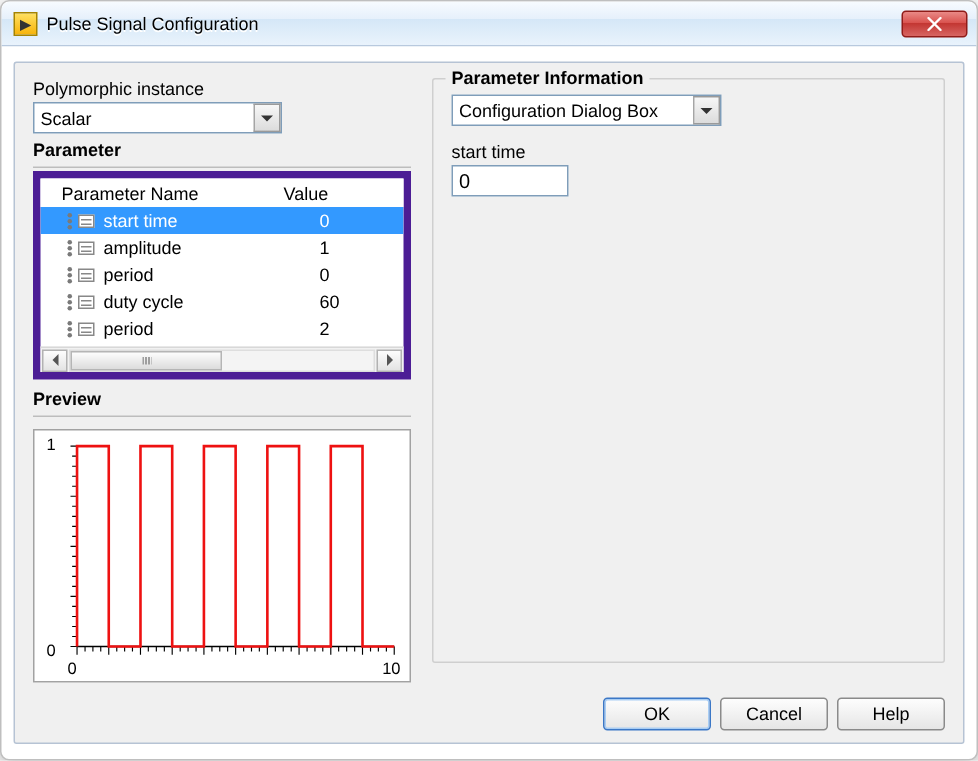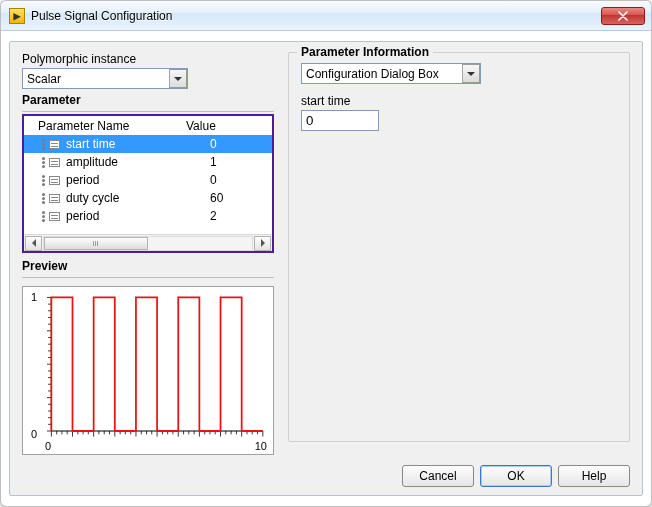--- a/index.html
+++ b/index.html
@@ -70,21 +70,21 @@
     border:1px solid #9a9a9a; border-left:1px solid #a5a5a5;
     display:flex; align-items:center; justify-content:center;
   }
   .chev { width:0;height:0;border-left:4px solid transparent;border-right:4px solid transparent;border-top:4px solid #333; }
 
   .divider { border-top:1px solid #bdbdbd; margin:2px 0 2px 0; }
   .section-title { font-weight:bold; margin-bottom:2px; }
 
   
   .param-box {
-    background:#fff; border:2px solid #4c1d95;
+    background:#fff; border:5px solid #4c1d95;
     height:164px; display:flex; flex-direction:column;
   }
   .param-head { display:flex; align-items:center; height:19px; font-size:12px; background:#fff; }
   .col-name { flex:0 0 156px; padding-left:14px; }
   .col-val  { flex:1; padding-left:6px; }
   .param-rows { flex:1; overflow:hidden; }
   .row {
     display:flex; align-items:center; height:18px;
     padding-left:18px;
   }
@@ -325,24 +325,24 @@
             </div>
           </div>
 
           <div class="label" style="margin-top:10px">start time</div>
           <input class="text-input" value="0" style="">
         </div>
       </div>
     </div>
 
     <div class="btn-row">
+      <div class="btn default">
+          <span>OK</span>
+        </div>
       <div class="btn">
           <span>Cancel</span>
-        </div>
-      <div class="btn default">
-          <span>OK</span>
         </div>
       <div class="btn">
           <span>Help</span>
         </div>
     </div>
   </div>
 </div>
 
 </body></html>

